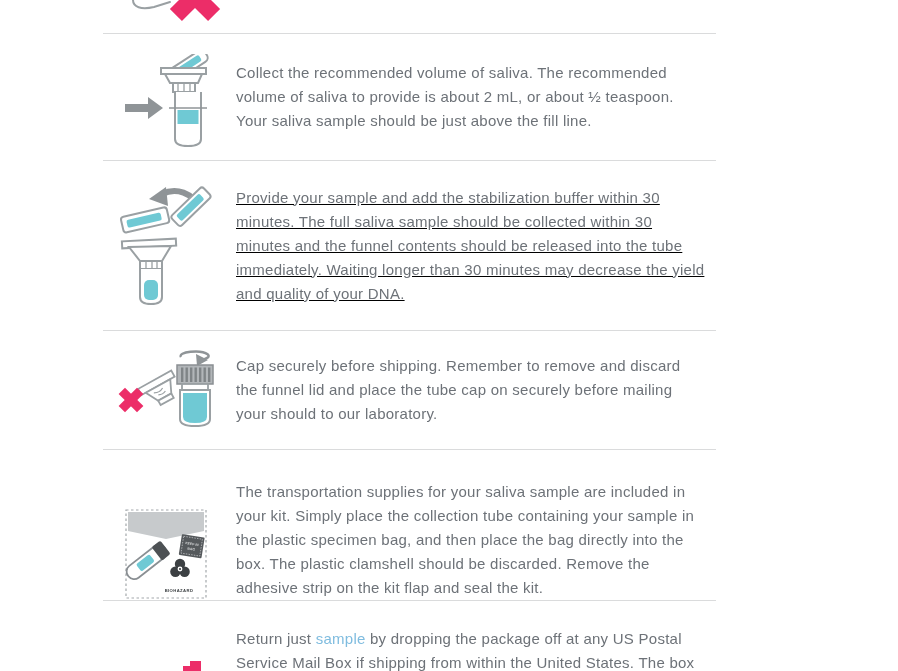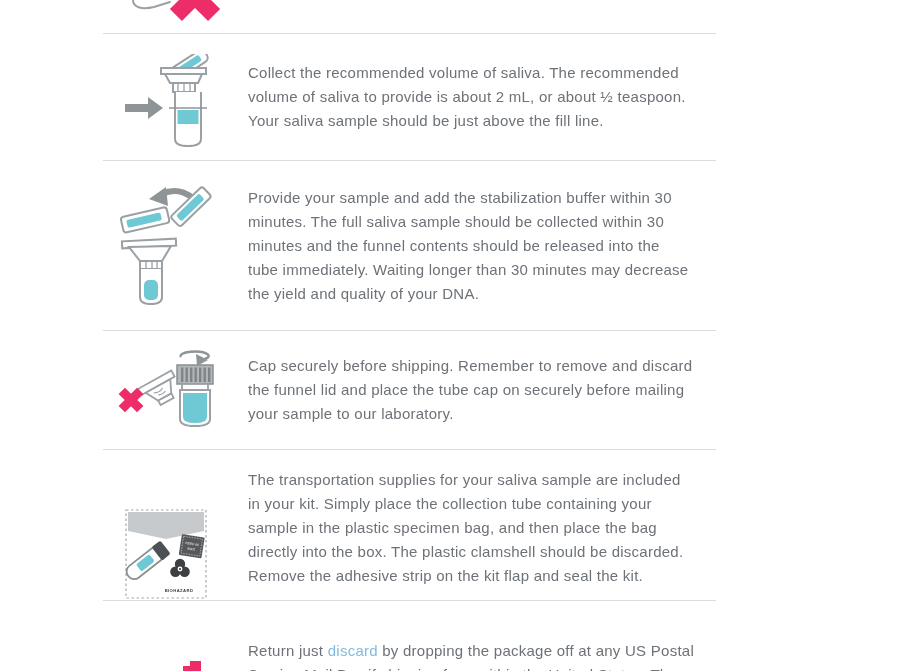--- a/index.html
+++ b/index.html
@@ -12,32 +12,32 @@
   .content { position:absolute; left:103px; top:0; width:613px; }
   .step-row {
     display:flex; align-items:center;
     border-bottom:1px solid var(--divider, #dadbdc);
     overflow:hidden;
   }
   .step-row.first { align-items:flex-start; }
   .step-row.last  { border-bottom:none; align-items:flex-start; position:relative; }
   .row-h1 { height:34px; }
   .row-h2 { height:127px; }
-  .row-h3 { height:170px; }
+  .row-h3 { height:170px;text-decoration:underline; }
   .row-h4 { height:119px; }
   .row-h5 { height:151px;align-items:flex-end; }
   .row-h6 { height:70px; }
   .icon-col { width:133px; flex:0 0 133px; display:flex; align-items:center; }
   .text-col {
     width:470px;
     font-size:15px; line-height:24px;
     letter-spacing:0.25px;
     color:var(--text, #6d7278);
   }
-  .text-col p { margin:12px; }
+  .text-col p { margin:0; }
   a.inline-link { color:var(--link, #7fbcdf); text-decoration:none; cursor:pointer; }
   .m2 { margin-left:15px; margin-top:8px; }
   .m3 { margin-left:13px; }
   .m4 { margin-left:8px; margin-top:-6px; }
   .m5 { margin-left:20px; margin-top:8px; }
   .mailbox-partial { position:absolute; left:80px; bottom:0; }
   .row6-text { padding-top:26px; }
   svg text { font-family:"Liberation Sans", sans-serif; }
 </style>
 </head>
@@ -131,21 +131,21 @@
             <path d="M12,20 h15 v5 h-15 z" fill="#fff" stroke="var(--outline)" stroke-width="1.8"></path>
             <path d="M12,11 q5,3 10,0 M15,15 q4,2 8,0" fill="none" stroke="var(--outline)" stroke-width="1.2"></path>
           </g>
           <g transform="translate(20,53) rotate(45)">
             <rect x="-13" y="-4.5" width="26" height="9" fill="var(--pink)"></rect>
             <rect x="-4.5" y="-13" width="9" height="26" fill="var(--pink)"></rect>
           </g>
         </svg>
       </div>
       <div class="text-col">
-          <p>Cap securely before shipping. Remember to remove and discard the funnel lid and place the tube cap on securely before mailing your sample to our laboratory.</p>
+          <p>Cap securely before shipping. Remember to remove and discard the funnel lid and place the tube cap on securely before mailing your should to our laboratory.</p>
         </div>
     </div>
 
     <div class="step-row row-h5">
       <div class="icon-col">
         <svg class="m5" width="88" height="100" viewBox="0 0 88 100">
           <rect x="3" y="10" width="80" height="88" fill="#fff" stroke="#a3a8ab" stroke-width="1.2" stroke-dasharray="2.5,2.5"></rect>
           <polygon points="5,12 81,12 81,31 43,39 5,31" fill="#c7cacc"></polygon>
           <g transform="translate(59,34) rotate(9)">
             <rect x="0" y="0" width="23" height="21" rx="1" fill="#55595c"></rect>
@@ -174,19 +174,19 @@
     </div>
 
     <div class="step-row last row-h6">
       <div class="icon-col">
         <svg class="mailbox-partial" width="20" height="10" viewBox="0 0 20 10">
           <polygon points="0,5 7,5 7,0 18,0 18,10 0,10" fill="var(--pink)"></polygon>
         </svg>
       </div>
       <div class="text-col row6-text">
         <p>
-          <span>Return just </span><a class="inline-link">discard</a><span> by dropping the package off at any US Postal Service Mail Box if shipping from within the United States. The box is</span>
+          <span>Return just </span><a class="inline-link">sample</a><span> by dropping the package off at any US Postal Service Mail Box if shipping from within the United States. The box is</span>
         </p>
       </div>
     </div>
 
   </div>
 </div>
 
 </body></html>

